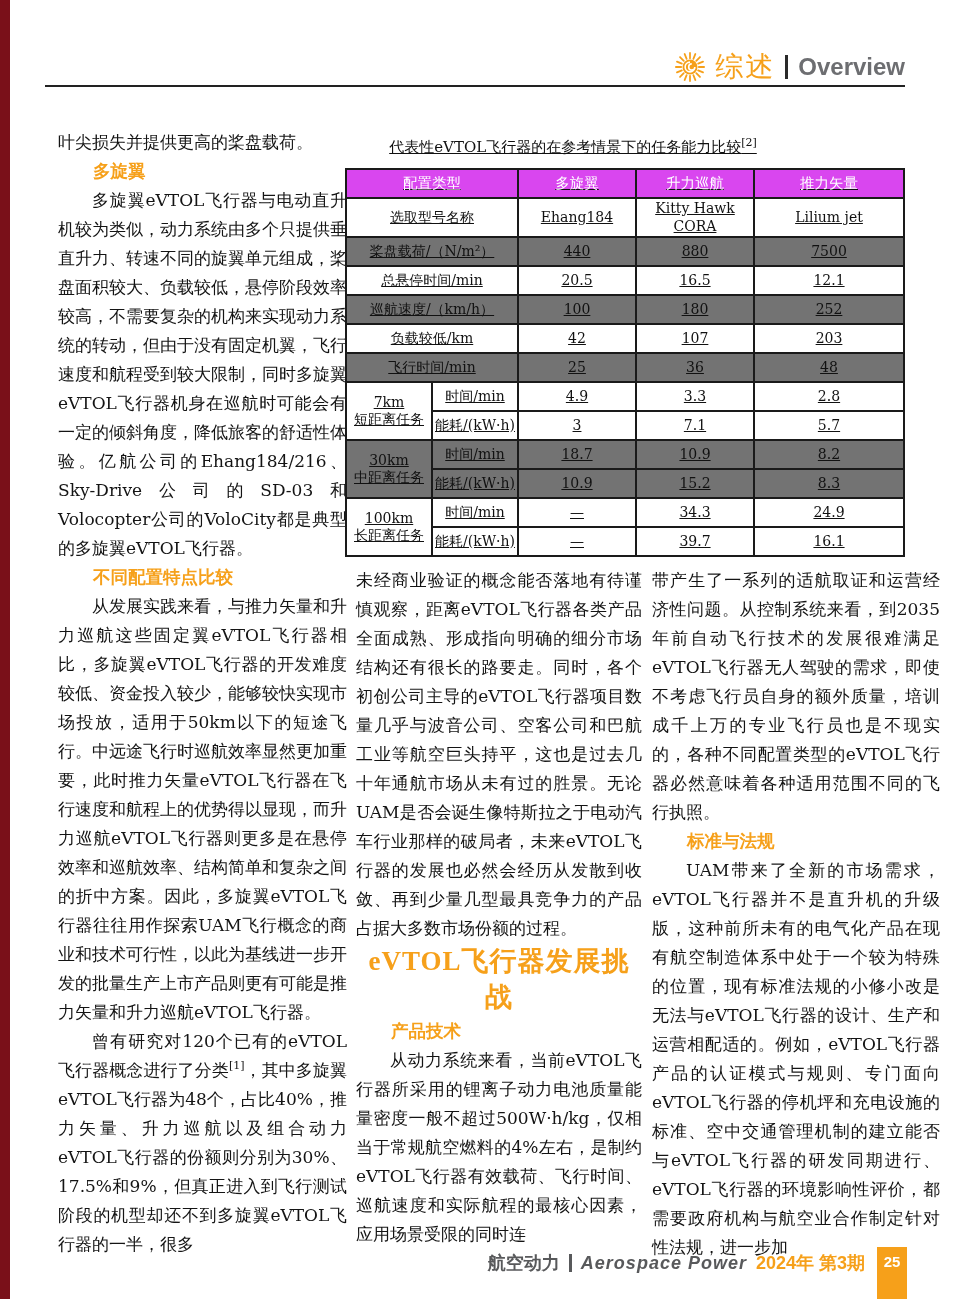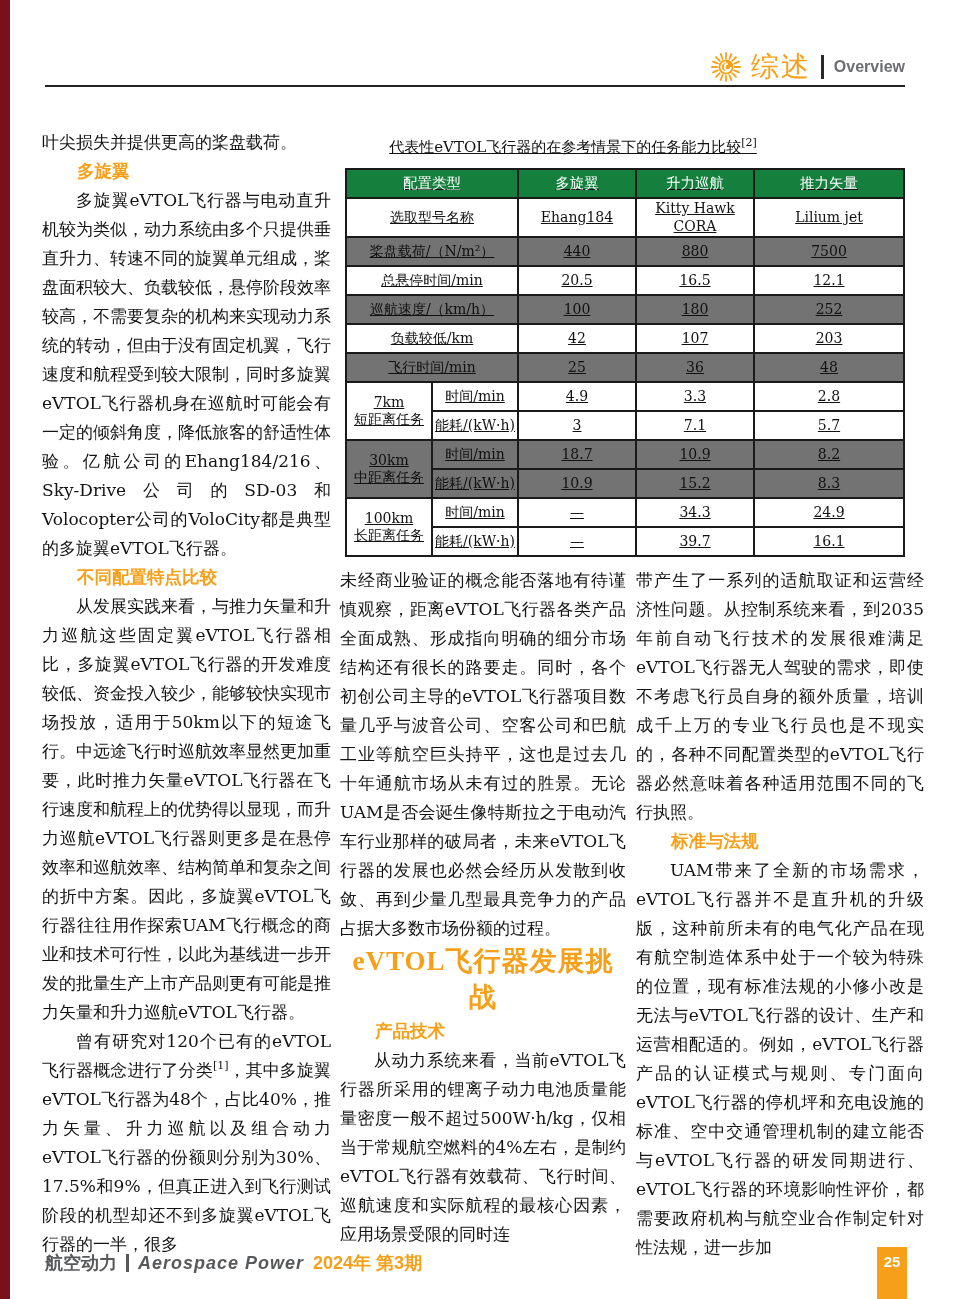--- a/index.html
+++ b/index.html
@@ -9,25 +9,25 @@
   }
   .red-strip { position:absolute; left:0; top:0; width:10px; height:1299px; background:#7A1019; }
 
   
   .header-band {
     position:absolute; top:50px; left:45px; width:860px; height:34px;
     display:flex; justify-content:flex-end; align-items:center; gap:10px;
   }
   .section-cn { color:#F6A01A; font-size:28px; font-family:"Liberation Sans", sans-serif; letter-spacing:2px; }
   .section-divider { width:3px; height:24px; background:#2a2a2a; }
-  .section-en { font-family:"Liberation Sans", sans-serif; font-weight:bold; color:#6D6E71; font-size:16px; }
+  .section-en { font-family:"Liberation Sans", sans-serif; font-weight:bold; color:#6D6E71; font-size:24px; }
   .header-rule { position:absolute; top:85px; left:45px; width:860px; height:2px; background:#222; }
 
   
-  .col { position:absolute; text-align:justify; font-size:17px; line-height:29px; color:#141414; }
+  .col { position:absolute; text-align:justify; font-size:17px; line-height:29px; color:#141414;margin-left:16px; }
   .col p { margin:0; }
   .col-left   { left:42px;  top:128px; width:289px; }
   .col-middle { left:340px; top:566px; width:286px; }
   .col-right  { left:636px; top:566px; width:288px; }
   .indent { text-indent:2em; }
   .sec-heading {
     color:#F6A01A; font-weight:bold; font-family:"Liberation Sans", sans-serif;
     font-size:17.5px; line-height:29px; text-indent:2em; text-align:left;
   }
   .big-heading {
@@ -38,27 +38,27 @@
   sup { font-size:11px; line-height:0; }
 
   
   .table-wrap { position:absolute; left:345px; top:137px; width:456px;text-decoration:underline; }
   .table-title { text-align:center; font-size:15px; line-height:20px; margin-bottom:11px; color:#111; }
   table.cap { border-collapse:collapse; width:558px; table-layout:fixed; font-size:14px; }
   table.cap th, table.cap td {
     border:2px solid #1a1a1a; text-align:center; vertical-align:middle;
     padding:1px 2px; height:25px; font-weight:normal; white-space:pre-line; line-height:1.25;
   }
-  table.cap tr.hdr th { background:#15803d; color:#ffffff; font-size:14.5px; }
+  table.cap tr.hdr th { background:#d946ef; color:#ffffff; font-size:14.5px; }
   table.cap tr.shade td { background:#737373; }
 
   
   .footer-line {
     position:absolute; top:1250px; left:45px; width:820px; height:26px;
-    display:flex; justify-content:flex-start; align-items:center; gap:9px;
+    display:flex; justify-content:flex-end; align-items:center; gap:9px;
     font-family:"Liberation Sans", sans-serif; font-weight:bold; font-size:18px; color:#58595B;
   }
   .footer-journal-en { font-style:italic; letter-spacing:1px; }
   .footer-divider { width:3px; height:18px; background:#58595B; }
   .footer-issue { color:#F6A01A; }
   .page-box {
     position:absolute; right:62px; top:1247px; width:30px; height:52px; background:#F6A01A;
     color:#fff; font-family:"Liberation Sans", sans-serif; font-weight:bold; font-size:15px;
     text-align:center; line-height:30px; box-sizing:border-box;
   }

